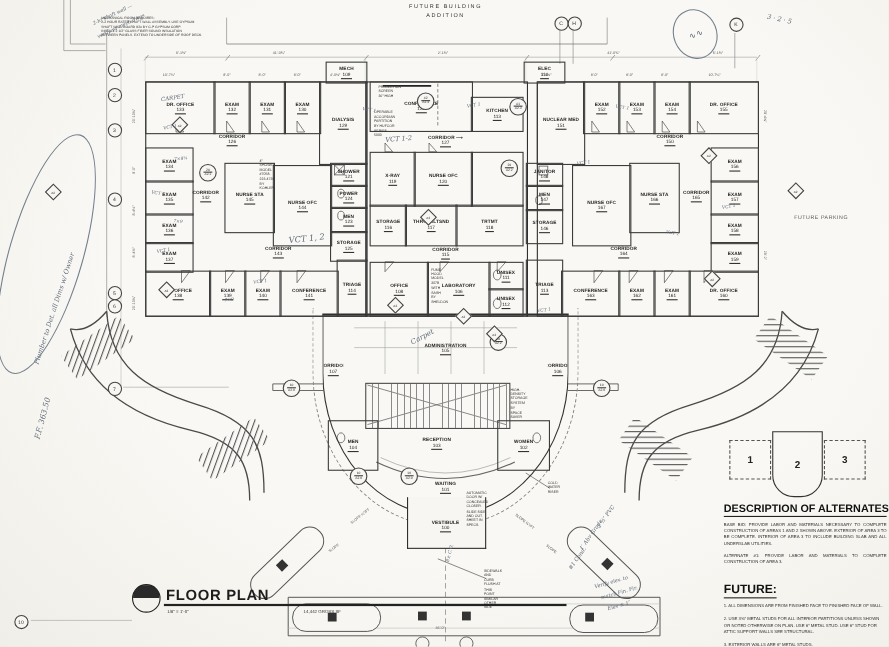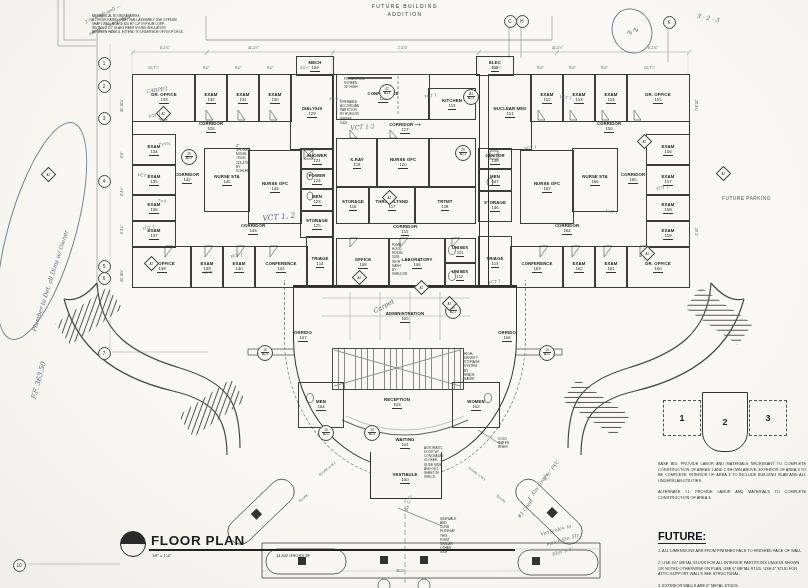--- a/index.html
+++ b/index.html
@@ -644,20 +644,21 @@
     <div class="kpbox kp3">3</div>
   </div>
 
   <div class="fp-logo"></div>
   <div class="fp-title">FLOOR PLAN</div>
   <div class="fp-rule"></div>
   <div class="fp-scale">1/8″ = 1′-0″</div>
   <div class="fp-area">14,442 GROSS SF</div>
 
   <div class="alt">
+    <div class="alt-title">DESCRIPTION OF  ALTERNATES</div>
     <div class="alt-body">BASE BID:   PROVIDE LABOR AND MATERIALS NECESSARY TO COMPLETE CONSTRUCTION OF AREAS 1 AND 2 SHOWN ABOVE.   EXTERIOR OF AREA 3 TO BE COMPLETE.   INTERIOR OF AREA 3 TO INCLUDE BUILDING SLAB AND ALL UNDERSLAB UTILITIES.
 
 ALTERNATE #1:   PROVIDE LABOR AND MATERIALS TO COMPLETE CONSTRUCTION OF AREA 3.</div>
   </div>
 
   <div class="nts">
     <div class="nts-title">FUTURE:</div>
     <div class="nts-body">1.  ALL DIMENSIONS ARE FROM FINISHED FACE TO FINISHED FACE OF WALL.
 
 2.  USE 3⅝″ METAL STUDS FOR ALL INTERIOR PARTITIONS UNLESS SHOWN OR NOTED OTHERWISE ON PLAN. USE 6″ METAL STUD. USE 6″ STUD FOR ATTIC SUPPORT WALLS SEE STRUCTURAL.

